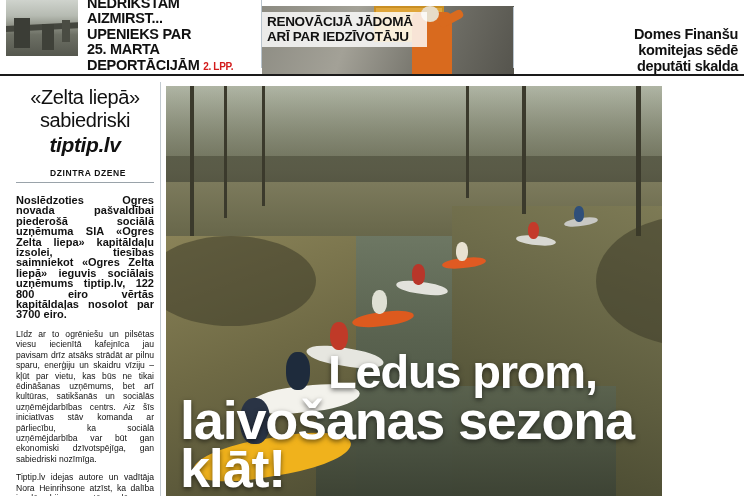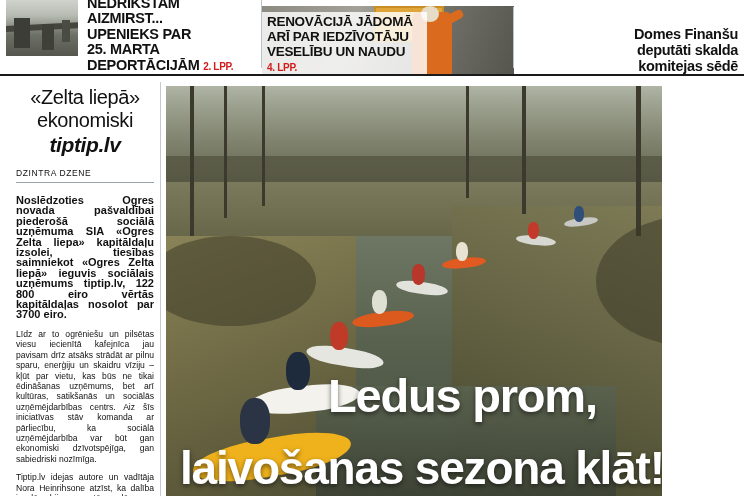--- a/index.html
+++ b/index.html
@@ -186,23 +186,24 @@
   .art-title .italic {
     display: block;
     font-style: italic;
     font-weight: bold;
     font-size: 21px;
     margin-top: 1px;
   }
   .art-byline {
     margin-top: 12px;
     font-size: 8.5px;
-    font-weight: normal;
+    font-weight: bold;
     letter-spacing: 0.6px;
     color: #111;
+    margin-left: 34px;
   }
   .art-rule {
     margin-top: 4px;
     width: 138px;
     height: 1px;
     background: #9aa3aa;
   }
   .art-lead {
     margin-top: 12px;
     font-size: 11px;
@@ -298,23 +299,22 @@
     font-weight: bold;
     letter-spacing: -1.2px;
     text-shadow: 0 2px 5px rgba(0,0,0,0.55);
   }
   .hl1 {
     font-size: 47px;
     line-height: 48px;
     margin-left: 148px;
   }
   .hl2 {
-    font-size: 46px;
+    font-size: 54px;
     line-height: 48px;
-    margin-top: 24px;
   }
 
   
   .col-divider {
     position: absolute;
     left: 160px; top: 82px;
     width: 1px; height: 414px;
     background: #c3cbd1;
   }
 </style>
@@ -339,45 +339,41 @@
 
   <div class="teaser teaser-2">
     <div class="t2-wrap">
       <div class="t2-img"></div>
       <div class="t2-box"></div>
       <div class="t2-person"></div>
       <div class="t2-arm"></div>
       <div class="t2-overlay">
         <div class="t-headline">Renovācijā jādomā</div>
         <div class="t-headline">arī par iedzīvotāju</div>
-        <div class="t-headline">
-          <span>veselību un naudu</span>
-          <span class="t-page">4. lpp.</span>
-        </div>
       </div>
     </div>
     <div class="teaser-divider" style="right:0;"></div>
   </div>
 
   <div class="teaser teaser-3">
     <div class="t3-text">
       <div class="t-headline">Domes Finanšu</div>
+      <div class="t-headline">komitejas sēdē</div>
       <div class="t-headline">deputāti skalda</div>
-      <div class="t-headline">komitejas sēdē</div>
     </div>
   </div>
 </div>
 
 <div class="strip-rule"></div>
 <div class="col-divider"></div>
 
 <div class="article">
   <div class="art-title">
     <span>«Zelta liepā»</span>
-    <span class="l2">ekonomiski</span>
+    <span class="l2">sabiedriski</span>
     <span class="italic">tiptip.lv</span>
   </div>
   <div class="art-byline">DZINTRA DZENE</div>
   <div class="art-rule"></div>
   <div class="art-lead">Noslēdzoties Ogres novada pašvaldībai piederošā sociālā uzņēmuma SIA «Ogres Zelta liepa» kapitāldaļu izsolei, tiesības saimniekot «Ogres Zelta liepā» ieguvis sociālais uzņēmums tiptip.lv, 122 800 eiro vērtās kapitāldaļas nosolot par 3700 eiro.</div>
   <div class="art-body">
     <p>Līdz ar to ogrēniešu un pilsētas viesu iecienītā kafejnīca jau pavisam drīz atsāks strādāt ar pilnu sparu, enerģiju un skaidru vīziju – kļūt par vietu, kas būs ne tikai ēdināšanas uzņēmums, bet arī kultūras, satikšanās un sociālās uzņēmējdarbības centrs. Aiz šīs iniciatīvas stāv komanda ar pārliecību, ka sociālā uzņēmējdarbība var būt gan ekonomiski dzīvotspējīga, gan sabiedriski nozīmīga.</p>
     <p>Tiptip.lv idejas autore un vadītāja Nora Heinrihsone atzīst, ka dalība izsolē bija spontāns lēmums. «Pieteikties izsolē un uzvarēt, tas laikam bija skaists bija pats vērnkārkiakais» smaida Nora un</p>
   </div>
 </div>

